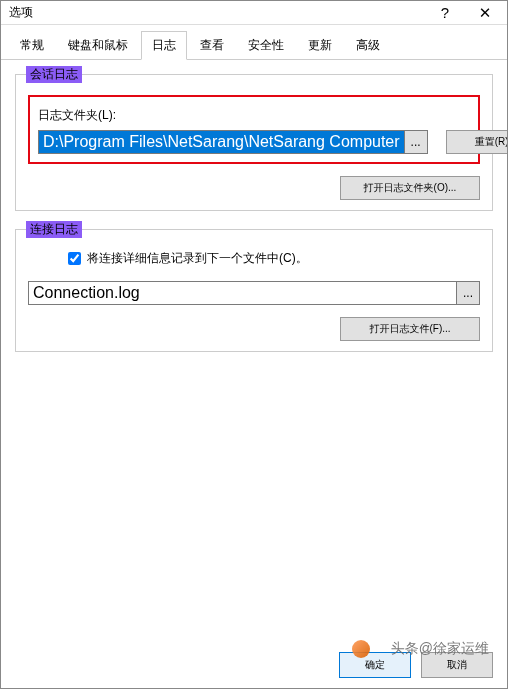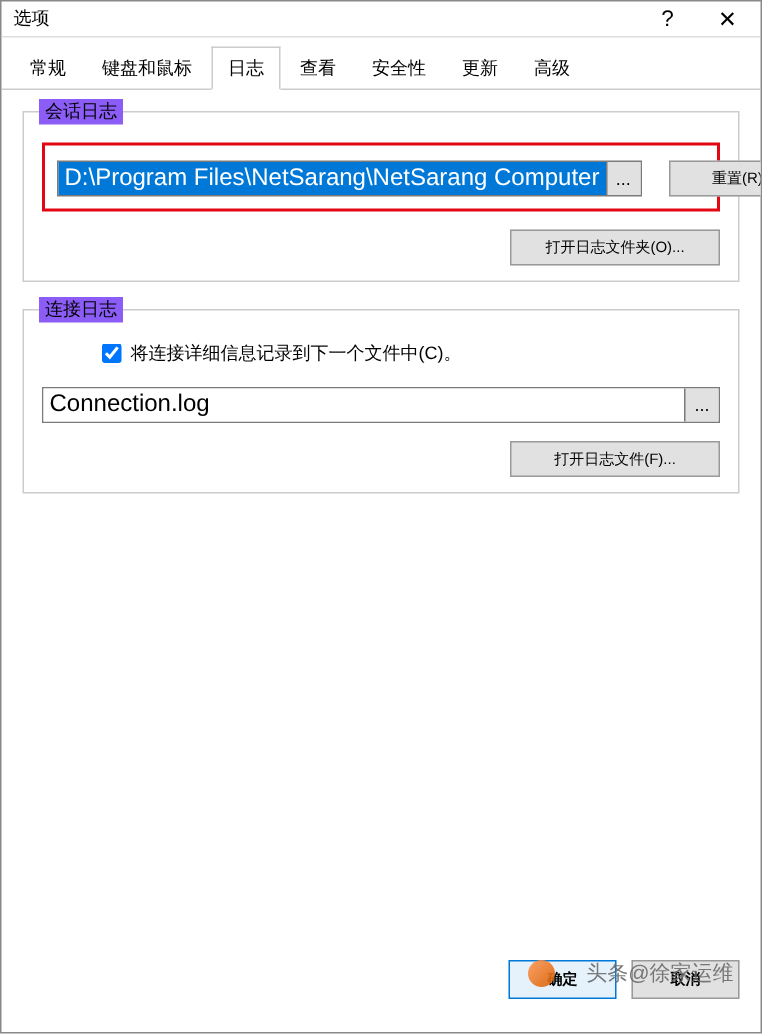--- a/index.html
+++ b/index.html
@@ -130,25 +130,24 @@
     .chk-row {
       display: flex;
       align-items: center;
       gap: 6px;
       margin: 6px 0 14px 0;
       padding-left: 40px;
     }
     .chk-row input[type=checkbox]{ width:13px; height:13px; }
     .footer {
       position: absolute;
-      bottom: 22px;
+      bottom: 10px;
       right: 14px;
       display: flex;
       gap: 10px;
-      font-weight: bold;
     }
     .footer .win-btn { min-width: 72px; height: 26px; }
     .footer .win-btn.primary { border: 1px solid #0078d7; background:#e5f1fb; }
     .watermark {
       position: absolute;
       bottom: 30px;
       right: 18px;
       display: flex;
       align-items: center;
       gap: 21px;
@@ -180,20 +179,21 @@
   <div class="tab">更新</div>
   <div class="tab">高级</div>
 </div>
 
 <div class="content">
 
   <div class="group">
     <span class="group-title">会话日志</span>
 
     <div class="red-box">
+      <div class="label">日志文件夹(L):</div>
       <div class="row">
         <div class="path-input-wrap left">
           <div class="path-input">D:\Program Files\NetSarang\NetSarang Computer</div>
           <div class="browse-btn">...</div>
         </div>
         <div class="win-btn">重置(R)</div>
       </div>
     </div>
 
     <div class="btn-row-right">

